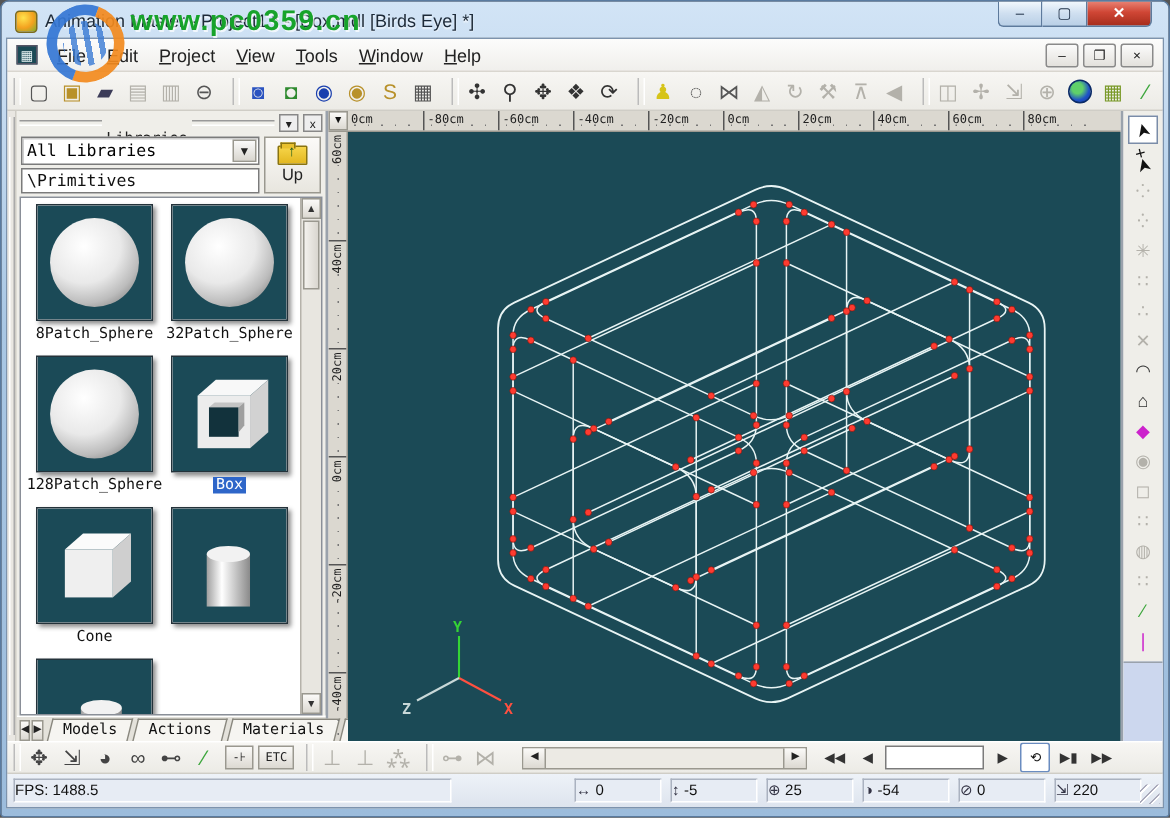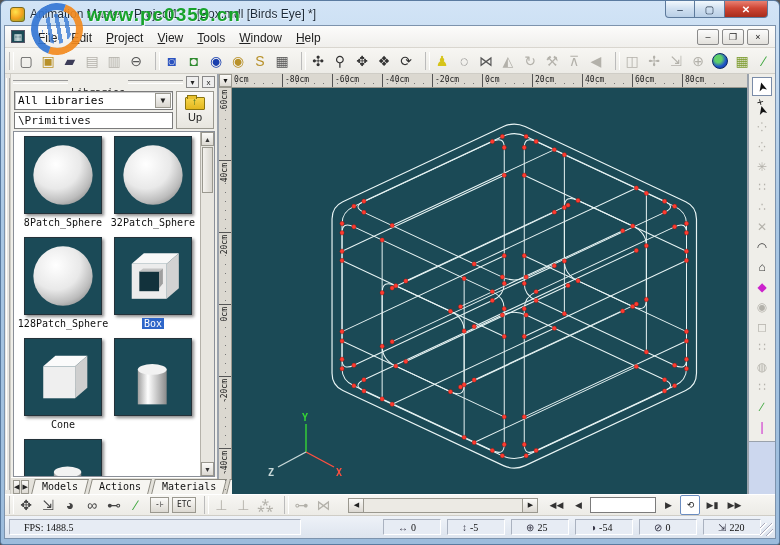--- a/index.html
+++ b/index.html
@@ -136,22 +136,22 @@
        font-size:7px;line-height:12px;text-align:center;color:#222;}
   .hs-btn.r{border-right:none;border-left:1px solid #9a988f;}
   .hs-track{flex:1;}
   .pb{display:flex;align-items:center;gap:2px;}
   .pb .tbi{font-size:9px;width:20px;}
   .frame-input{width:66px;height:16px;border:1px solid #7b7b7b;background:#fff;font-size:10px;padding:0 2px;}
   
   .statusbar{height:22px;background:linear-gradient(#eef2f8,#dde4ee);display:flex;align-items:center;
        padding:2px 14px 2px 4px;gap:6px;position:relative;}
   .scell{height:16px;border:1px solid #aab2c0;border-bottom-color:#fff;border-right-color:#fff;
-       background:#e7ecf4;font-size:10px;font-family:Liberation Serif, serif;color:#111;
-       display:flex;align-items:center;padding:0 14px;gap:3px;}
+       background:#e7ecf4;font-size:10px;font-family:Liberation Sans, sans-serif;color:#111;
+       display:flex;align-items:center;padding:0 0;gap:3px;}
   .scell .ic{font-size:10px;color:#334;}
   .scell.fps{width:292px;}
   .scell.val{width:58px;margin-left:0;}
   .spacer{flex:1;}
   .grip{position:absolute;right:2px;bottom:2px;width:13px;height:13px;
        background:repeating-linear-gradient(135deg,transparent 0 3px,#aab 3px 4px,#fff 4px 5px);}
   
   .watermark{position:absolute;left:30px;top:2px;z-index:60;pointer-events:none;display:flex;align-items:flex-start;}
   .wm-logo{width:52px;height:52px;border-radius:50%;border:7px solid #f28a1f;border-top-color:#3577d4;
        border-left-color:#3577d4;transform:rotate(-25deg);opacity:.92;position:relative;}

